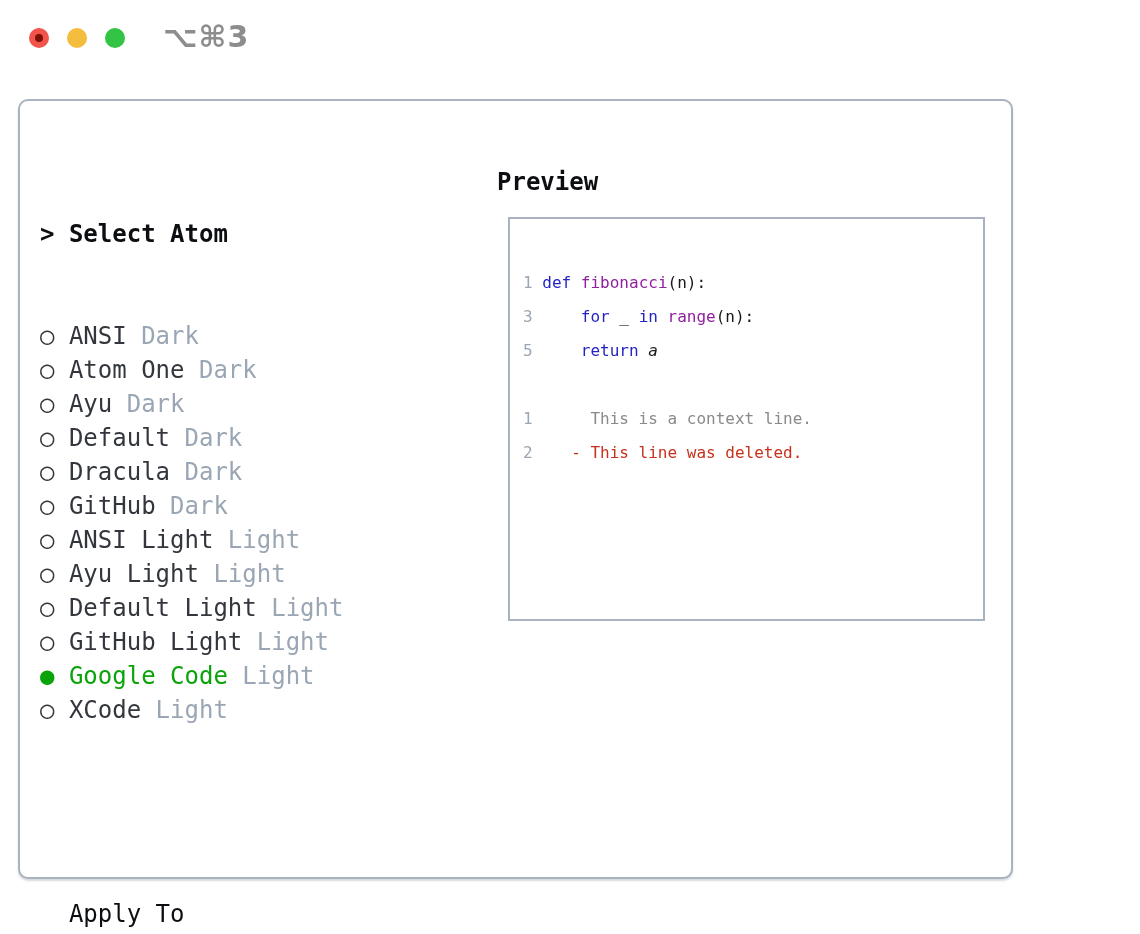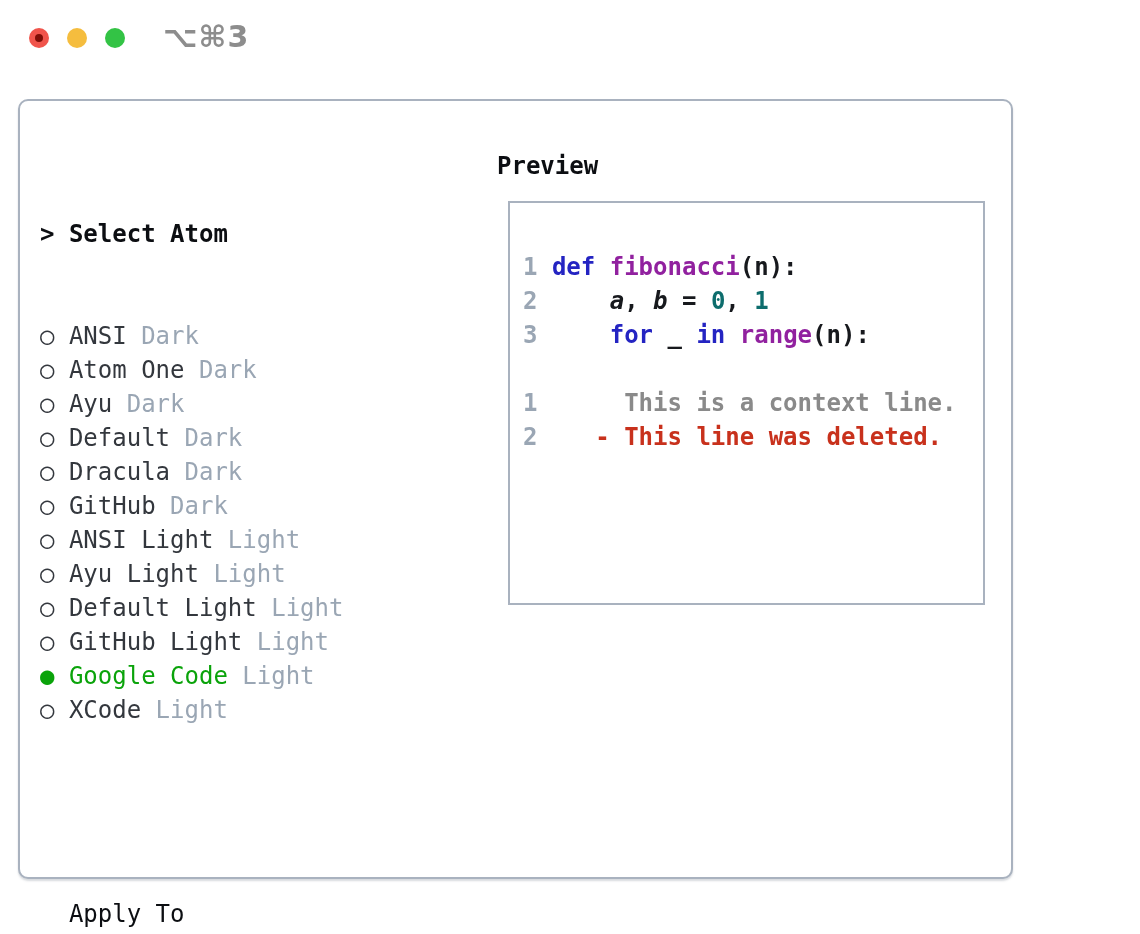--- a/index.html
+++ b/index.html
@@ -32,25 +32,25 @@
   .line { height:34px; white-space:pre; }
   .title-line { font-weight:bold; color:var(--title); }
   .theme-name { color:var(--name); }
   .theme-variant { color:var(--muted); }
   .bullet { color:var(--name); }
   .selected .bullet, .selected .theme-name, .selected .opt-label { color:var(--selected); }
   .apply-title { color:var(--title); }
   .spacer-line { height:34px; }
 
   .right-col { position:absolute; left:477px; top:48px; }
-  .preview-label { font-size:24px; line-height:34px; font-weight:bold; color:var(--title); white-space:pre; }
+  .preview-label { font-size:24px; line-height:34px; font-weight:bold; color:var(--title); white-space:pre;margin-top:16px; }
   .preview-box { margin-left:11px; margin-top:18px; width:477px; height:404px;
                  border:2px solid var(--border); background:#fff; overflow:hidden;
                  padding:47px 10px 0 13px; }
-  .cline { height:34px; line-height:34px; white-space:pre; font-size:24px;font-weight:bold; }
+  .cline { height:34px; line-height:34px; white-space:pre; font-size:16px; }
   .ln { color:var(--line-number); }
   .tok-pl  { color:var(--plain); }
   .tok-kw  { color:var(--keyword); }
   .tok-fn  { color:var(--function-name); }
   .tok-nm  { color:var(--number-literal); }
   .tok-var { color:var(--plain); font-style:italic; }
   .tok-ctx { color:var(--context); }
   .tok-del { color:var(--deleted); }
   .tok-add { color:var(--added); }
 </style>
@@ -76,22 +76,22 @@
     
     
     
   </div>
 
   <div class="right-col">
     <div class="preview-label">Preview</div>
     <div class="preview-box">
       <div id="code-lines">
           <div class="cline"><span class="ln">1</span><span class="tok-pl"> </span><span class="tok-kw">def</span><span class="tok-pl"> </span><span class="tok-fn">fibonacci</span><span class="tok-pl">(n):</span></div>
-          <div class="cline"><span class="ln">2</span><span class="tok-pl">     </span><span class="tok-var">a</span><span class="tok-pl">, </span><span class="tok-var">b</span><span class="tok-pl"> = </span><span class="tok-nm">0</span><span class="tok-pl">, </span><span class="tok-nm">1</span></div>
           <div class="cline"><span class="ln">3</span><span class="tok-pl">     </span><span class="tok-kw">for</span><span class="tok-pl"> _ </span><span class="tok-kw">in</span><span class="tok-pl"> </span><span class="tok-fn">range</span><span class="tok-pl">(n):</span></div>
+          <div class="cline"><span class="ln">5</span><span class="tok-pl">     </span><span class="tok-kw">return</span><span class="tok-pl"> </span><span class="tok-var">a</span></div>
           <div class="cline"><span class="ln"></span></div>
           <div class="cline"><span class="ln">1</span><span class="tok-ctx">      This is a context line.</span></div>
           <div class="cline"><span class="ln">2</span><span class="tok-del">    - This line was deleted.</span></div>
         </div>
     </div>
   </div>
 
 </div>
 
 </body></html>

